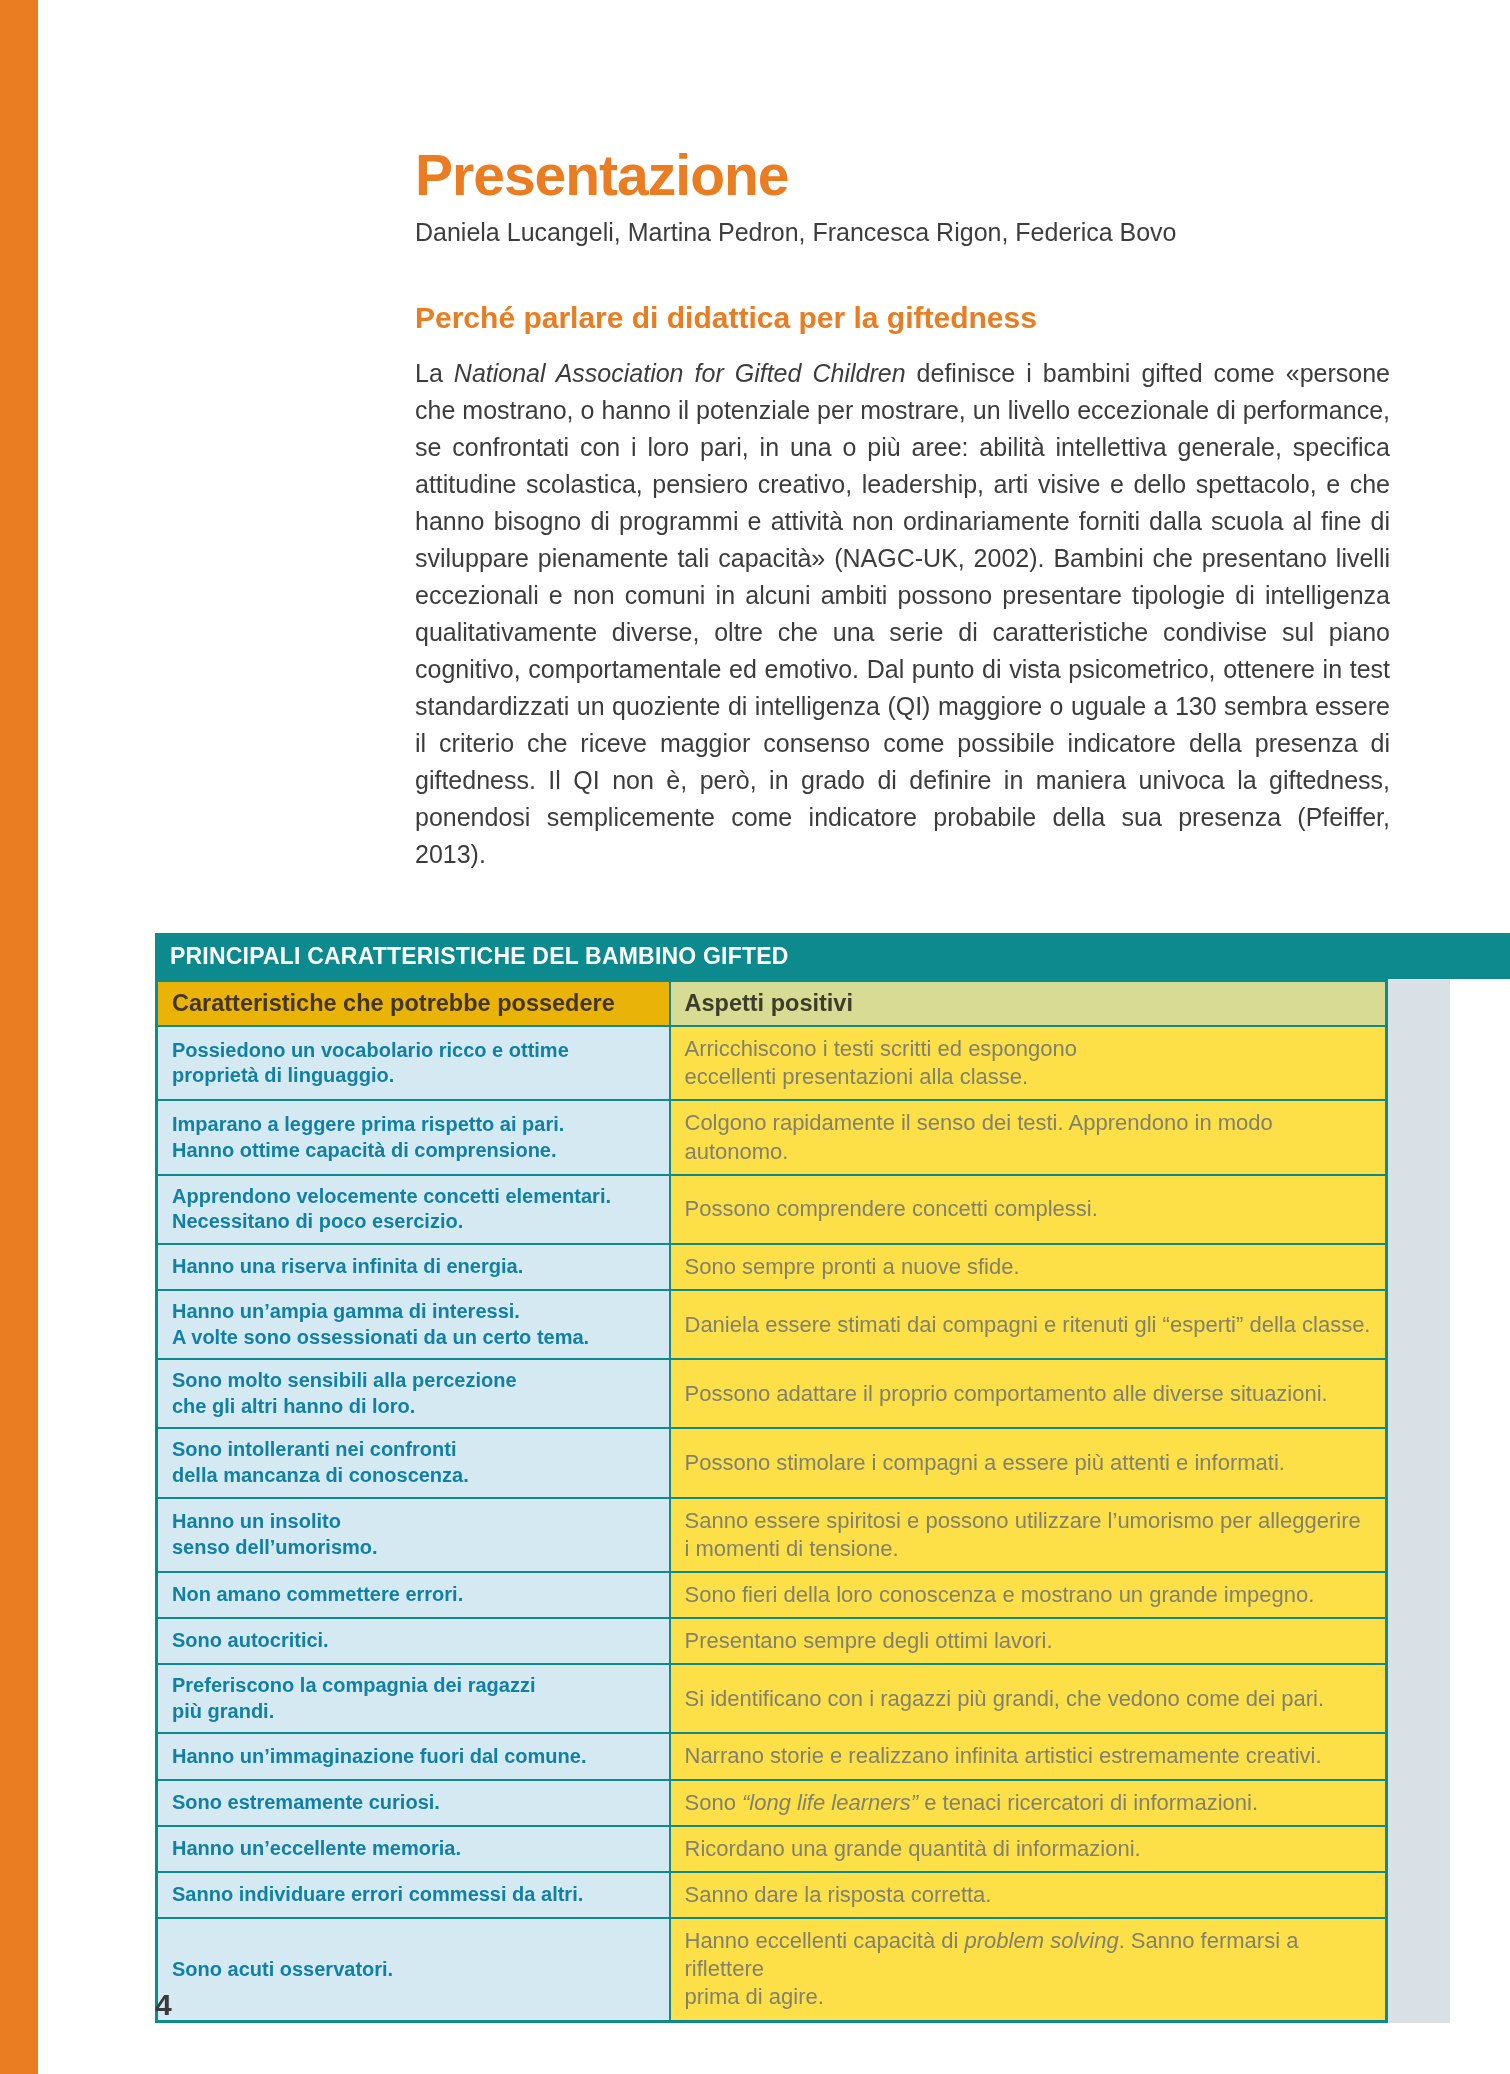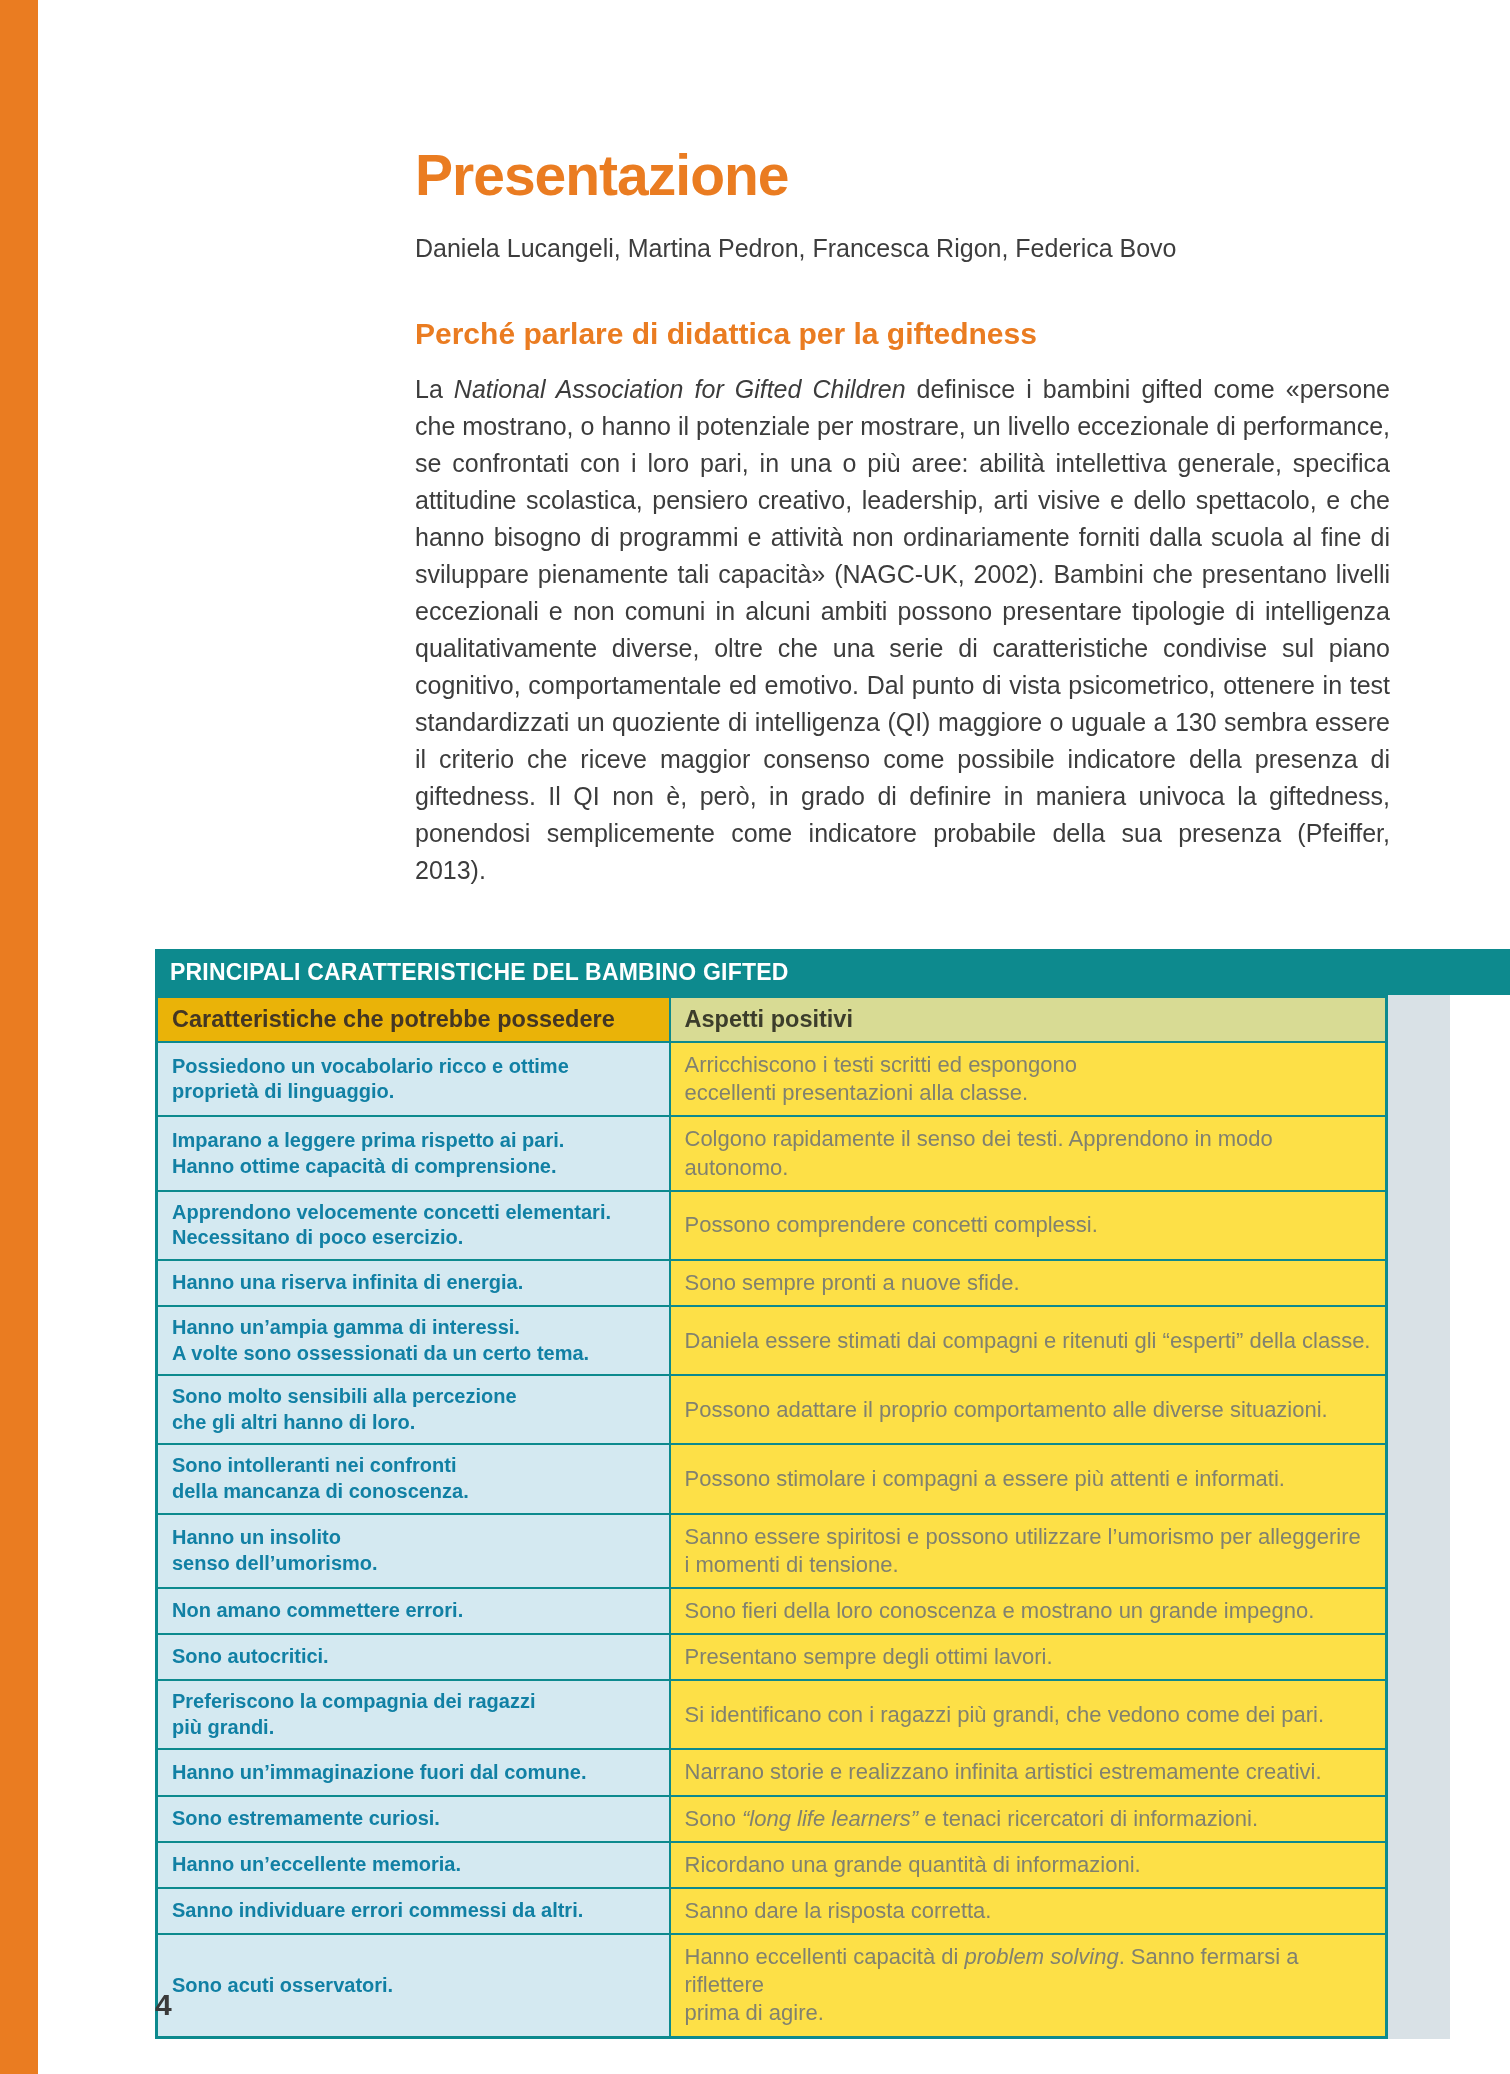--- a/index.html
+++ b/index.html
@@ -20,21 +20,21 @@
     width: 1295px;
   }
   .text-block { margin-left: 260px; width: 975px; }
   h1.page-title {
     margin: 146px 0 0 0;
     color: #EA7C21;
     font-size: 57px; font-weight: bold;
     line-height: 1.02; letter-spacing: -1px;
   }
   .authors {
-    margin-top: 30px;
+    margin-top: 14px;
     font-size: 25px; color: #3d3d3d;
   }
   h2.section-heading {
     margin: 54px 0 0 0;
     color: #EA7C21;
     font-size: 30px; font-weight: bold;
   }
   p.intro {
     margin: 20px 0 0 0;
     font-size: 25px; line-height: 37px;

